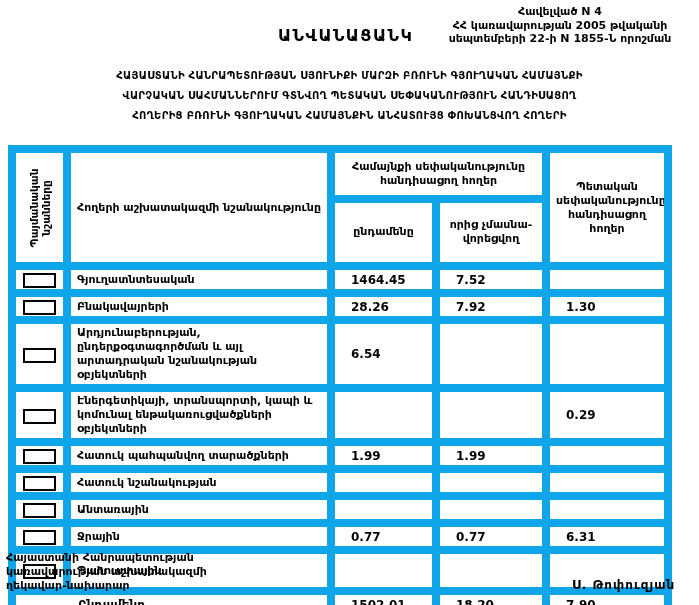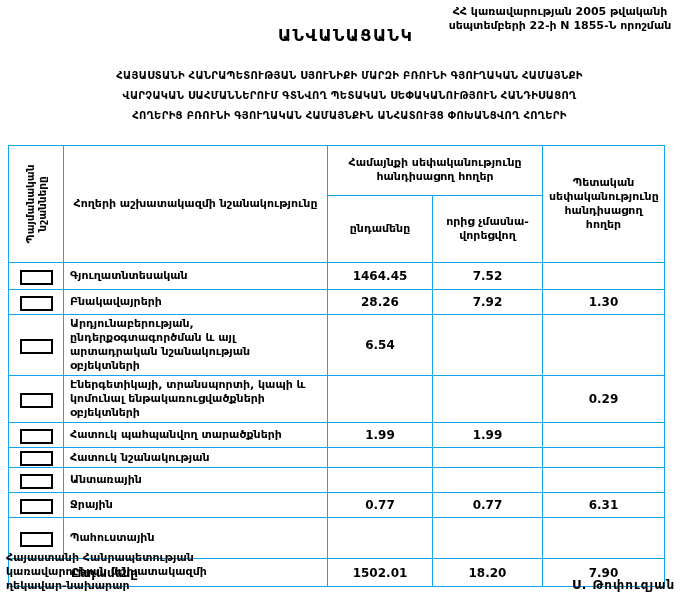--- a/index.html
+++ b/index.html
@@ -46,21 +46,21 @@
 
   table.land-table {
     position: absolute;
     left: 8px;
     top: 145px;
     width: 656px;
     border-collapse: collapse;
     table-layout: fixed;
   }
   .land-table th, .land-table td {
-    border: 1px solid #0ea5e9;
+    border: 8px solid #0ea5e9;
     font-weight: bold;
     overflow: hidden;
   }
   .land-table th {
     font-size: 11px;
     line-height: 14px;
     text-align: center;
     vertical-align: middle;
     padding: 2px 6px;
     font-weight: bold;
@@ -89,21 +89,20 @@
   }
   td.purpose-cell {
     font-size: 11px;
     line-height: 14px;
     text-align: left;
     vertical-align: middle;
     padding: 2px 4px 2px 6px;
   }
   td.num-cell {
     font-size: 12px;
-    text-align: center;
     vertical-align: middle;
     padding: 1px 16px;
   }
   tr.total-row td.total-label {
     font-size: 12px;
     text-align: left;
     padding-left: 62px;
     vertical-align: middle;
   }
 
@@ -121,20 +120,21 @@
     font-size: 12px;
     letter-spacing: 1px;
   }
 </style>
 </head>
 <body>
 
 <div class="doc-title">ԱՆՎԱՆԱՑԱՆԿ</div>
 
 <div class="annex">
+  <div>Հավելված N 4</div>
   <div>ՀՀ կառավարության 2005 թվականի</div>
   <div>սեպտեմբերի 22-ի N 1855-Ն որոշման</div>
 </div>
 
 <div class="heading">
   <div>ՀԱՅԱՍՏԱՆԻ ՀԱՆՐԱՊԵՏՈՒԹՅԱՆ ՍՅՈՒՆԻՔԻ ՄԱՐԶԻ ԲՌՈՒՆԻ ԳՅՈՒՂԱԿԱՆ ՀԱՄԱՅՆՔԻ</div>
   <div>ՎԱՐՉԱԿԱՆ ՍԱՀՄԱՆՆԵՐՈՒՄ ԳՏՆՎՈՂ ՊԵՏԱԿԱՆ ՍԵՓԱԿԱՆՈՒԹՅՈՒՆ ՀԱՆԴԻՍԱՑՈՂ</div>
   <div>ՀՈՂԵՐԻՑ ԲՌՈՒՆԻ ԳՅՈՒՂԱԿԱՆ ՀԱՄԱՅՆՔԻՆ ԱՆՀԱՏՈՒՅՑ ՓՈԽԱՆՑՎՈՂ ՀՈՂԵՐԻ</div>
 </div>
 

